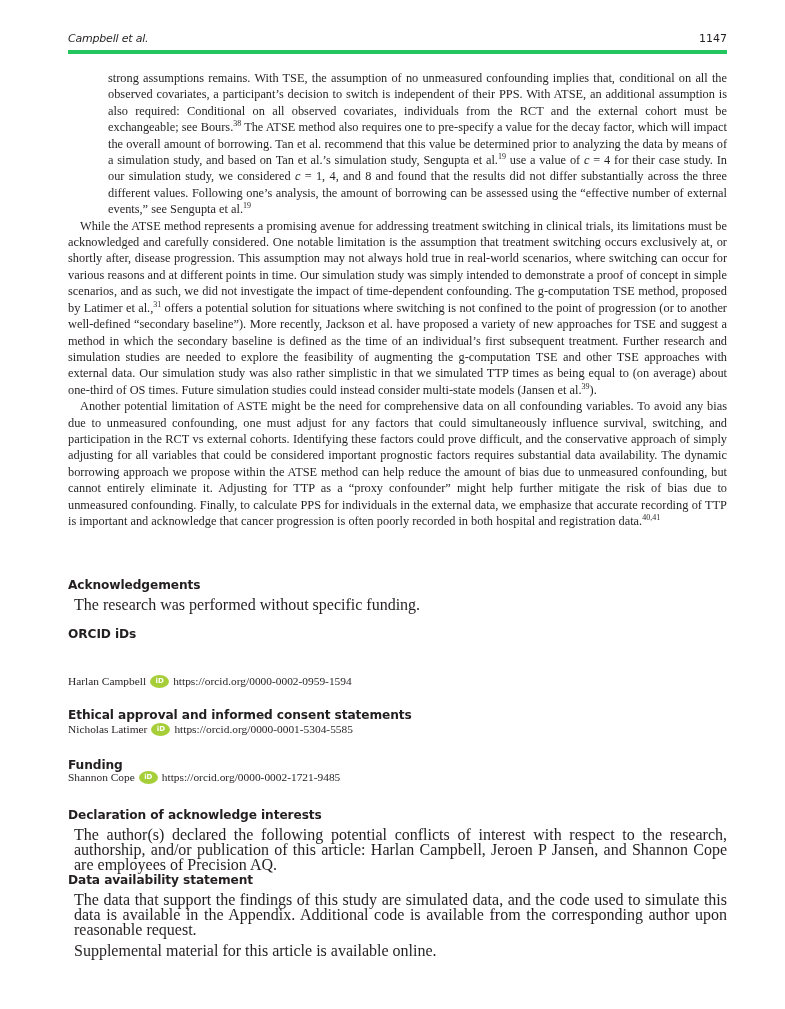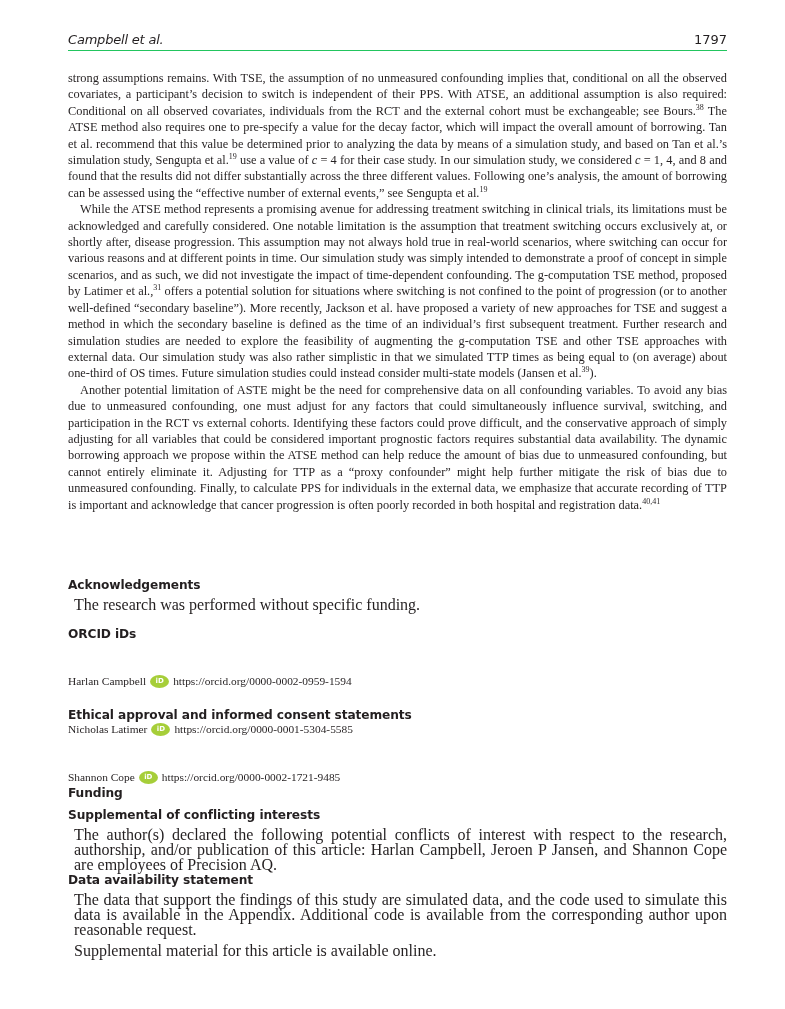--- a/index.html
+++ b/index.html
@@ -1,31 +1,31 @@
 <!DOCTYPE html>
 <html><head>
 <meta charset="utf-8">
 <style>
   html, body { margin: 0; padding: 0; background: #ffffff; }
   body { width: 785px; height: 1009px; position: relative; overflow: hidden; color: #231f20; }
   .page { position: absolute; left: 68px; top: 0; width: 659px; }
   .running-head {
     position: absolute; top: 30px; left: 0; width: 659px; height: 20px;
-    font-family: "DejaVu Sans", sans-serif; font-size: 13px; color: #231f20;
-    border-bottom: 1px solid #22c55e;
+    font-family: "DejaVu Sans", sans-serif; font-size: 11px; color: #231f20;
+    border-bottom: 4px solid #22c55e;
   }
   .running-head .authors { position: absolute; left: 0; top: 2px; font-style: italic; letter-spacing: -0.2px; }
   .running-head .pageno { position: absolute; right: 0; top: 2px; }
   .body-text {
     position: absolute; top: 70px; left: 0; width: 659px;
     font-family: "Liberation Serif", serif; font-size: 12.35px; line-height: 16.4px;
     text-align: justify; color: #231f20;
   }
   .body-text p { margin: 0; text-indent: 12px; hyphens: auto; }
-  .body-text p.first { text-indent: 0; }
+  .body-text p.first { text-indent: 0; margin-left: 40px; }
   sup { font-size: 8px; line-height: 0; vertical-align: super; }
   .section { position: absolute; left: 0; width: 659px; }
   .section h2 {
     margin: 0; font-family: "DejaVu Sans", sans-serif; font-weight: bold;
     font-size: 12.2px; color: #231f20; letter-spacing: -0.1px;
   }
   .section .txt {
     margin: 5px 0 0 6px; font-family: "Liberation Serif", serif; font-size: 16px;
     line-height: 15px; color: #231f20; text-align: justify;
   }
@@ -38,21 +38,21 @@
   }
   .orcid-link { color: #231f20; text-decoration: none; }
 </style>
 </head>
 <body>
 
 <div class="page">
 
   <div class="running-head">
     <span class="authors">Campbell et al.</span>
-    <span class="pageno">1797</span>
+    <span class="pageno">1147</span>
   </div>
 
   <div class="body-text">
     <p class="first"><span>strong assumptions remains. With TSE, the assumption of no unmeasured confounding implies that, conditional on all the observed covariates, a participant’s decision to switch is independent of their PPS. With ATSE, an additional assumption is also required: Conditional on all observed covariates, individuals from the RCT and the external cohort must be exchangeable; see Bours.</span><sup>38</sup><span> The ATSE method also requires one to pre-specify a value for the decay factor, which will impact the overall amount of borrowing. Tan et al. recommend that this value be determined prior to analyzing the data by means of a simulation study, and based on Tan et al.’s simulation study, Sengupta et al.</span><sup>19</sup><span> use a value of </span><i>c</i><span> = 4 for their case study. In our simulation study, we considered </span><i>c</i><span> = 1,  4,  and 8 and found that the results did not differ substantially across the three different values. Following one’s analysis, the amount of borrowing can be assessed using the “effective number of external events,” see Sengupta et al.</span><sup>19</sup></p>
     <p><span>While the ATSE method represents a promising avenue for addressing treatment switching in clinical trials, its limitations must be acknowledged and carefully considered. One notable limitation is the assumption that treatment switching occurs exclusively at, or shortly after, disease progression. This assumption may not always hold true in real-world scenarios, where switching can occur for various reasons and at different points in time. Our simulation study was simply intended to demonstrate a proof of concept in simple scenarios, and as such, we did not investigate the impact of time-dependent confounding. The g-computation TSE method, proposed by Latimer et al.,</span><sup>31</sup><span> offers a potential solution for situations where switching is not confined to the point of progression (or to another well-defined “secondary baseline”). More recently, Jackson et al. have proposed a variety of new approaches for TSE and suggest a method in which the secondary baseline is defined as the time of an individual’s first subsequent treatment. Further research and simulation studies are needed to explore the feasibility of augmenting the g-computation TSE and other TSE approaches with external data. Our simulation study was also rather simplistic in that we simulated TTP times as being equal to (on average) about one-third of OS times. Future simulation studies could instead consider multi-state models (Jansen et al.</span><sup>39</sup><span>).</span></p>
     <p><span>Another potential limitation of ASTE might be the need for comprehensive data on all confounding variables. To avoid any bias due to unmeasured confounding, one must adjust for any factors that could simultaneously influence survival, switching, and participation in the RCT vs external cohorts. Identifying these factors could prove difficult, and the conservative approach of simply adjusting for all variables that could be considered important prognostic factors requires substantial data availability. The dynamic borrowing approach we propose within the ATSE method can help reduce the amount of bias due to unmeasured confounding, but cannot entirely eliminate it. Adjusting for TTP as a “proxy confounder” might help further mitigate the risk of bias due to unmeasured confounding. Finally, to calculate PPS for individuals in the external data, we emphasize that accurate recording of TTP is important and acknowledge that cancer progression is often poorly recorded in both hospital and registration data.</span><sup>40,41</sup></p>
   </div>
 
   <div class="section" style="top:578px;">
     <h2>Acknowledgements</h2>
@@ -77,26 +77,26 @@
         <span class="orcid-icon">iD</span>
         <a class="orcid-link">https://orcid.org/0000-0002-1721-9485</a>
       </div>
     </div>
   </div>
 
   <div class="section" style="top:708px;">
     <h2>Ethical approval and informed consent statements</h2>
   </div>
 
-  <div class="section" style="top:786px;">
+  <div class="section" style="top:758px;">
     <h2>Funding</h2>
   </div>
 
   <div class="section" style="top:808px;">
-    <h2>Supplemental of conflicting interests</h2>
+    <h2>Declaration of acknowledge interests</h2>
     <div class="txt">The author(s) declared the following potential conflicts of interest with respect to the research, authorship, and/or publication of this article: Harlan Campbell, Jeroen P Jansen, and Shannon Cope are employees of Precision AQ.</div>
   </div>
 
   <div class="section" style="top:873px;">
     <h2>Data availability statement</h2>
     <div class="txt">The data that support the findings of this study are simulated data, and the code used to simulate this data is available in the Appendix. Additional code is available from the corresponding author upon reasonable request.</div>
   </div>
 
   <div class="section" style="top:938px;">
     <div class="txt">Supplemental material for this article is available online.</div>

